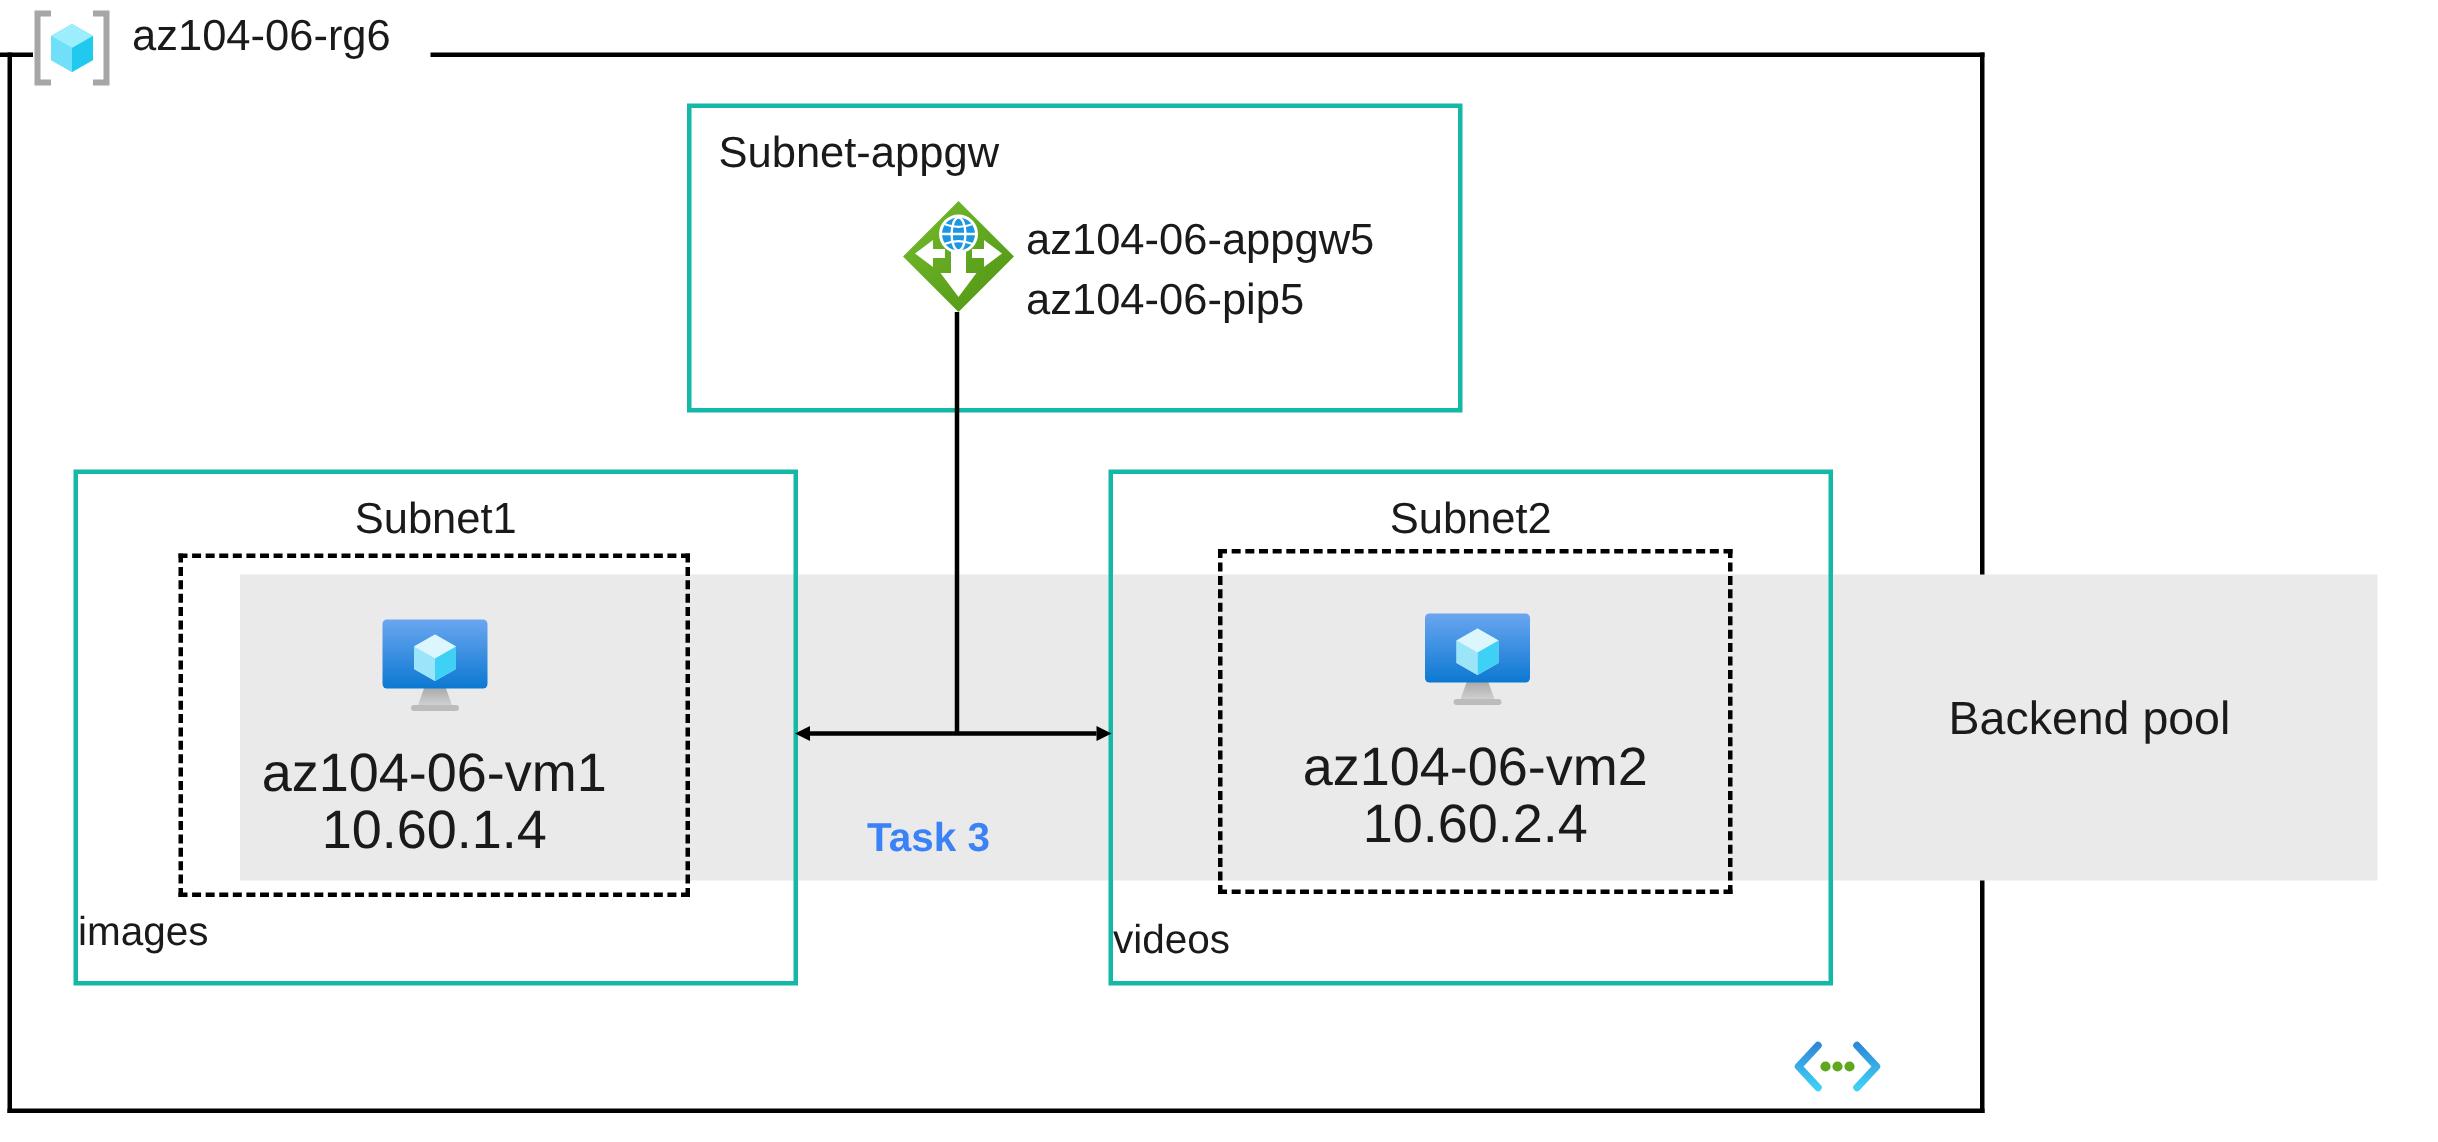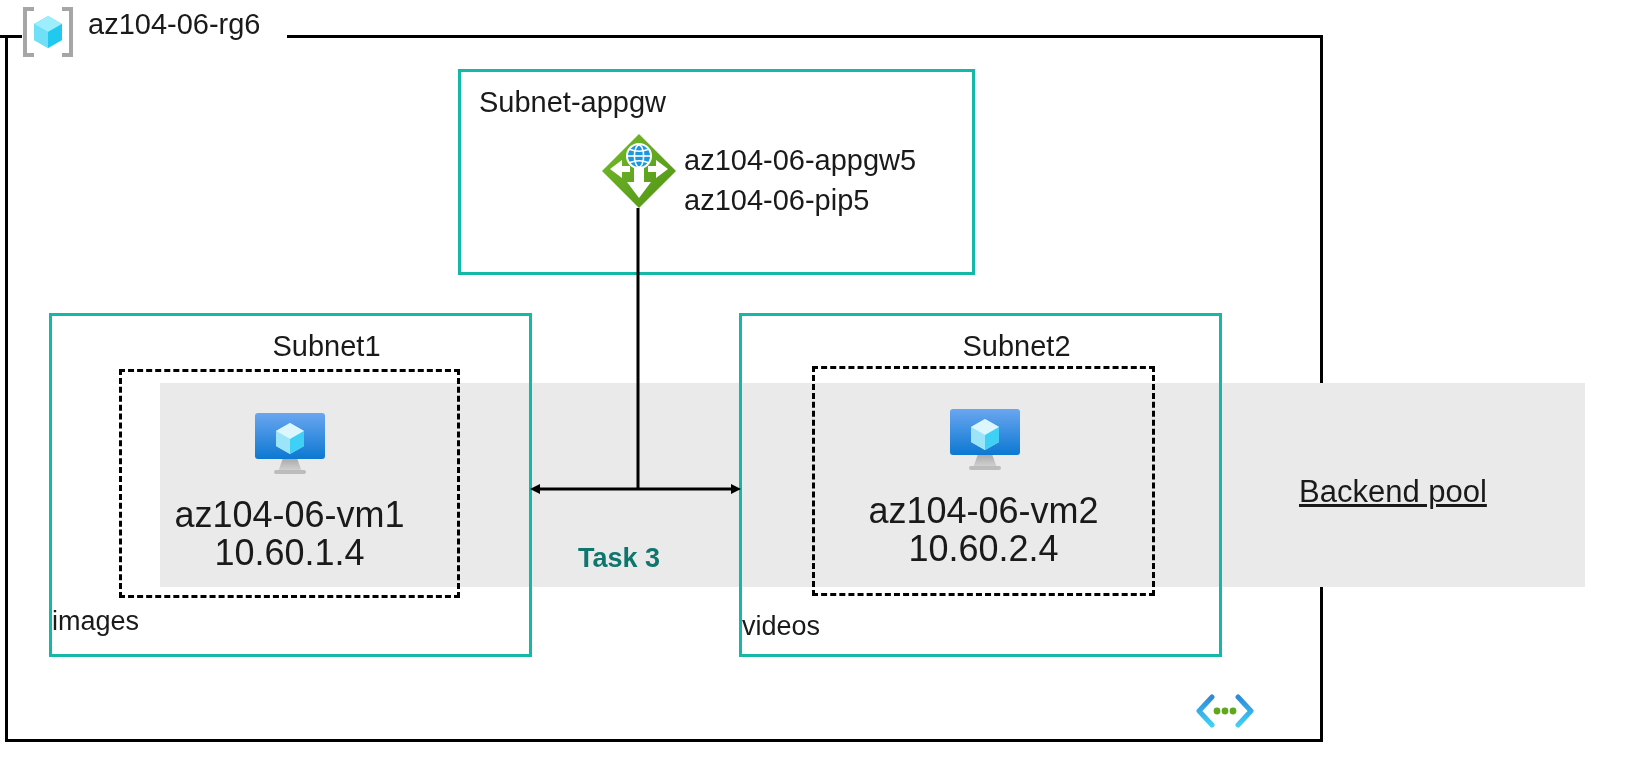--- a/index.html
+++ b/index.html
@@ -54,21 +54,20 @@
     background: transparent;
     box-sizing: border-box;
   }
   .box-title {
     position: absolute;
     width: 100%;
     text-align: center;
     font-size: 29px;
     color: #1a1a1a;
     white-space: nowrap;
-    padding-left: 36px;
   }
 
   
   .dashbox {
     position: absolute;
     border: 3px dashed #000000;
     background: transparent;
     box-sizing: border-box;
   }
 
@@ -111,21 +110,21 @@
     font-size: 27px;
     color: #1a1a1a;
     white-space: nowrap;
   }
 
   
   .task-label {
     position: absolute;
     font-size: 27px;
     font-weight: bold;
-    color: #0f766e;
+    color: #3b82f6;
     white-space: nowrap;
   }
 
   
   .connectors {
     position: absolute;
     left: 0; top: 0;
     width: 1625px; height: 761px;
     pointer-events: none;
   }
@@ -192,21 +191,21 @@
     </svg>
   </div>
 
   <div class="node-text-left" style="left:684px; top:140px;">
     <div>az104-06-appgw5</div>
     <div>az104-06-pip5</div>
   </div>
 
   <div class="band" style="left:160px; top:383px; width:1425px; height:204px;"></div>
 
-  <div class="band-label" style="left:1299px; top:474px;text-decoration:underline;">Backend pool</div>
+  <div class="band-label" style="left:1299px; top:461px;">Backend pool</div>
 
   <div class="box" style="left:49px; top:313px; width:483px; height:344px;">
     <div class="box-title" style="top:14px;">Subnet1</div>
     <div class="sub-caption" style="top:290px;">images</div>
   </div>
 
   <div class="dashbox" style="left:119px; top:369px; width:341px; height:229px;"></div>
 
   <div class="vm-icon" style="left:250px; top:408px; width:80px; height:68px;">
     <svg width="80" height="68" viewBox="0 0 80 68" xmlns="http://www.w3.org/2000/svg">

